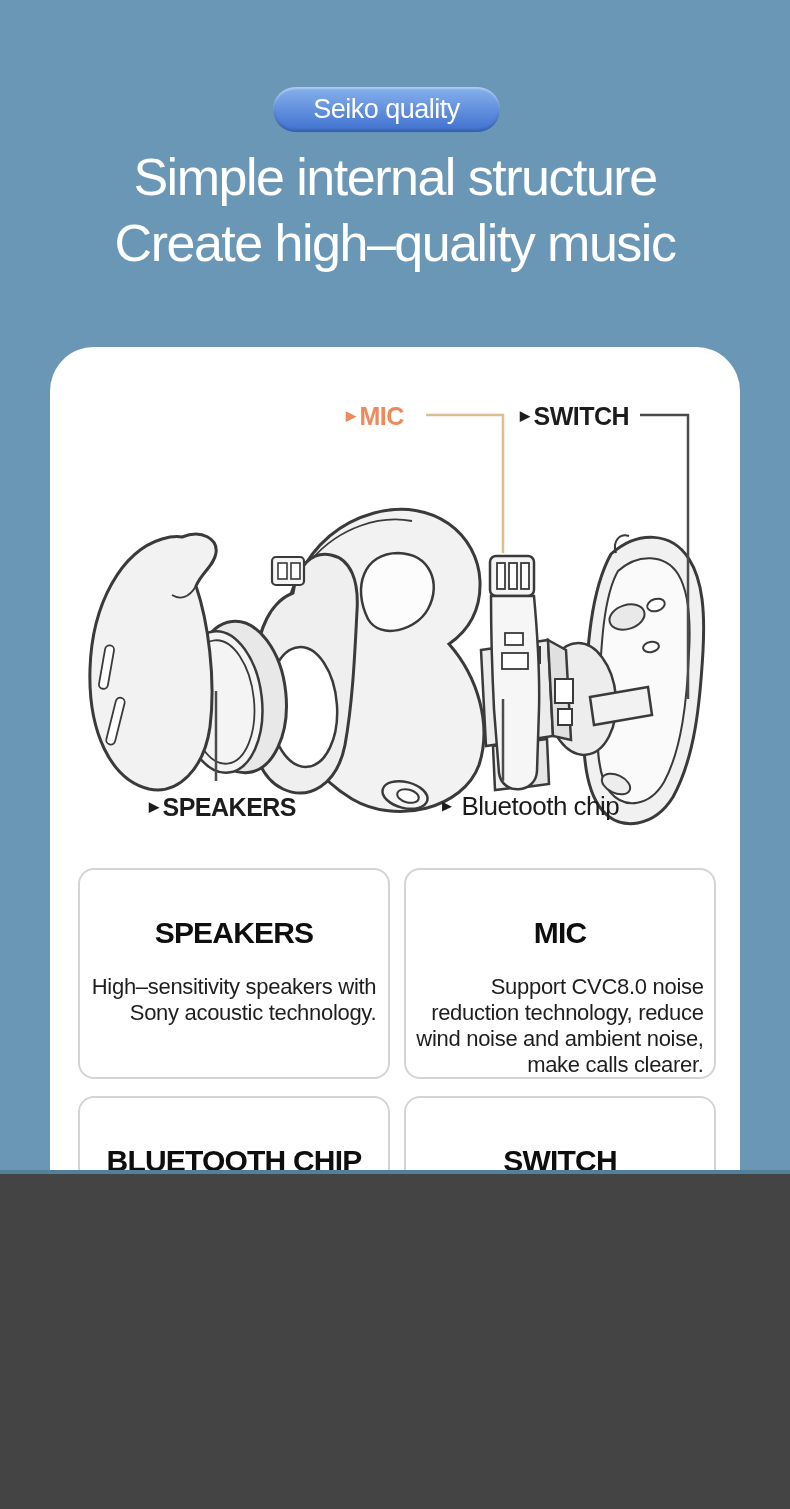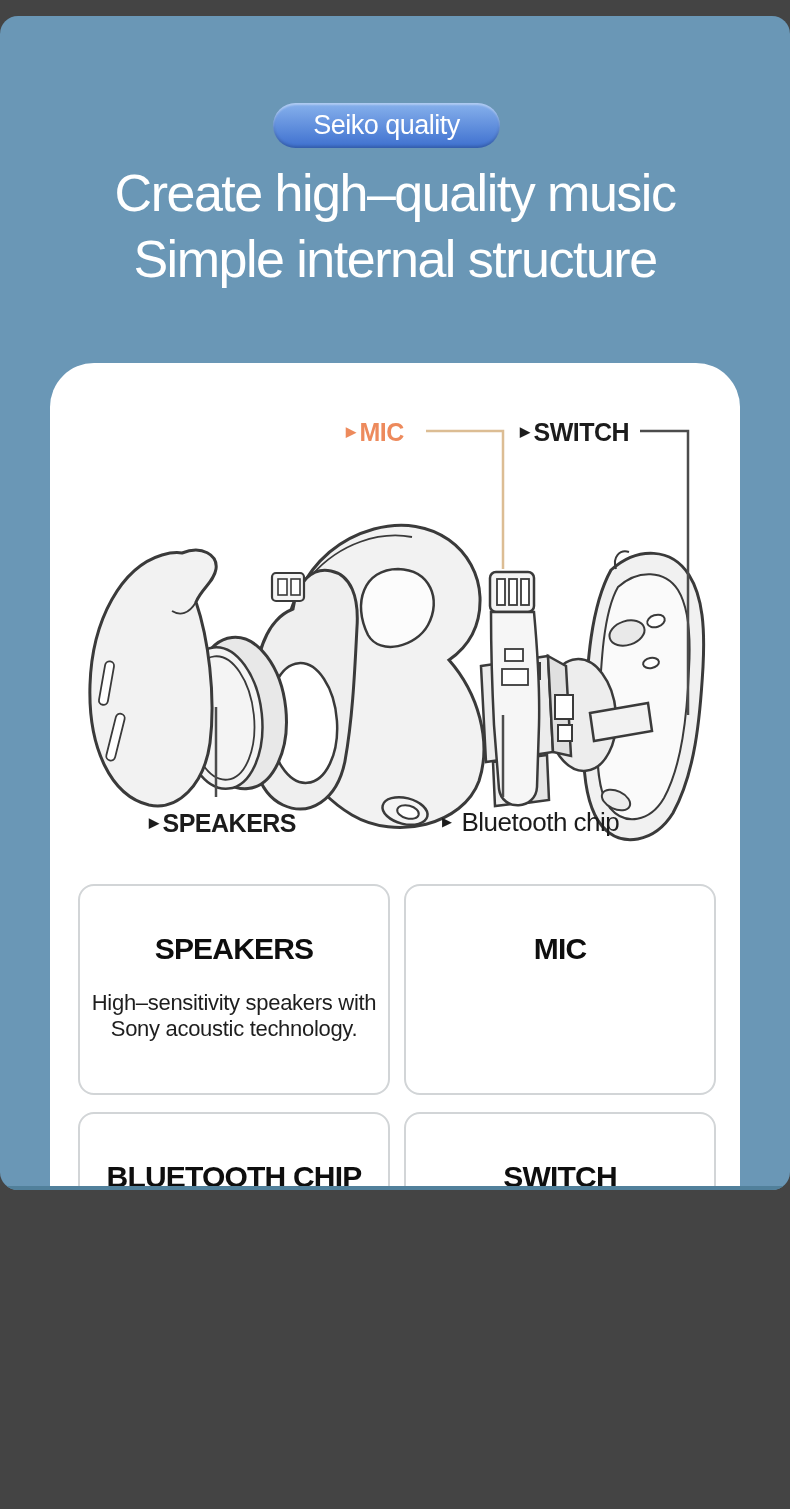--- a/index.html
+++ b/index.html
@@ -1,20 +1,19 @@
 <!DOCTYPE html>
 <html style="--bg: #6a97b6; --card-bg: #ffffff; --badge-top: #87b1ec; --badge-bottom: #3e70cf; --mic-accent: #ed8a5c; --mic-line: #dcbd94; --callout-line: #4c4c4c; --text-dark: #1c1c1c; --card-border: #d2d5d7; --strip: #51809b;"><head>
 <meta charset="utf-8">
 <style>
   html,body{margin:0;padding:0;background:#444;}
   .page{
-    position:relative;width:790px;height:1174px;margin:16px auto;
+    position:relative;width:790px;height:1174px;margin:0 auto;
     background:var(--bg,#6a97b6);overflow:hidden;
     font-family:"Liberation Sans",sans-serif;
-    border-radius:18px;
   }
   
   .badge{
     position:absolute;left:273px;top:87px;width:227px;height:45px;
     border-radius:23px;
     background:linear-gradient(180deg,var(--badge-top,#87b1ec) 0%,var(--badge-bottom,#3e70cf) 100%);
     box-shadow:inset 0 2px 2px rgba(255,255,255,.35), inset 0 -2px 3px rgba(0,0,0,.18);
     display:flex;align-items:center;justify-content:center;
     color:#fff;font-size:27px;letter-spacing:-.5px;
   }
@@ -49,43 +48,43 @@
     border:2px solid var(--card-border,#d2d5d7);border-radius:16px;
     background:#fff;display:flex;flex-direction:column;align-items:center;
     padding:46px 2px 0 2px;
   }
   .info-card .card-title{
     font-size:30px;font-weight:700;letter-spacing:-.8px;
     color:#0e0e0e;line-height:34px;
   }
   .info-card .card-body{
     margin-top:24px;font-size:22px;line-height:26px;letter-spacing:-.3px;
-    color:#1e1e1e;text-align:center;white-space:pre-line;
+    color:#1e1e1e;text-align:right;white-space:pre-line;
   }
   .c1{left:28px;top:521px;height:211px;}
   .c2{left:354px;top:521px;height:211px;}
   .c3{left:28px;top:749px;height:212px;}
   .c4{left:354px;top:749px;height:212px;}
   .bottom-strip{
     position:absolute;left:0;bottom:0;width:100%;height:4px;
     background:var(--strip,#51809b);
   }
 </style>
 </head>
 <body>
 
 <div class="page">
 
   <div class="badge">
     <span>Seiko quality</span>
   </div>
 
   <div class="headline">
+    <div>Simple internal structure</div>
     <div>Create high–quality music</div>
-    <div>Simple internal structure</div>
   </div>
 
   <div class="main-card">
 
     <svg class="diagram-svg" width="690" height="515" viewBox="0 0 690 515">
 
       <g>
         <path class="outline" d="M561,207 C588,183 622,185 639,212 C653,234 655,266 653,304 C650,356 645,410 623,450 C605,479 571,486 552,463 C536,444 532,408 534,366 C537,298 541,243 561,207 Z" fill="#f1f1f1" stroke-width="3"></path>
         <path class="outline" d="M568,224 C588,206 615,207 628,227 C639,245 641,272 639,306 C637,352 632,402 614,435 C600,459 575,463 560,445 C548,430 546,400 548,362 C551,300 553,250 568,224 Z" fill="#fafafa" stroke-width="2"></path>
         <path class="outline" d="M566,206 C562,194 570,186 579,189" fill="none" stroke-width="2"></path>
@@ -178,20 +177,24 @@
     </div>
 
     <div class="info-card c1">
       <div class="card-title">SPEAKERS</div>
       <div class="card-body">High–sensitivity speakers with
 Sony acoustic technology.</div>
     </div>
 
     <div class="info-card c2">
       <div class="card-title">MIC</div>
+      <div class="card-body">Support CVC8.0 noise
+reduction technology, reduce
+wind noise and ambient noise,
+make calls clearer.</div>
     </div>
 
     <div class="info-card c3">
       <div class="card-title">BLUETOOTH CHIP</div>
     </div>
 
     <div class="info-card c4">
       <div class="card-title">SWITCH</div>
     </div>
 

